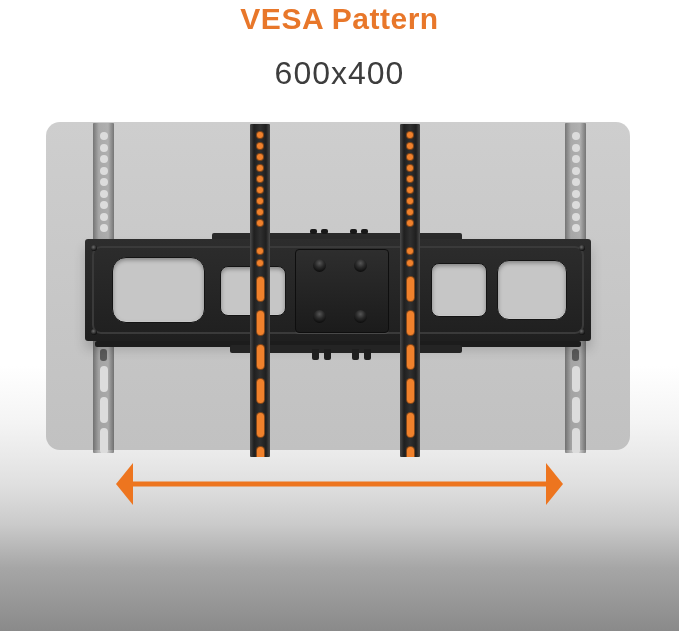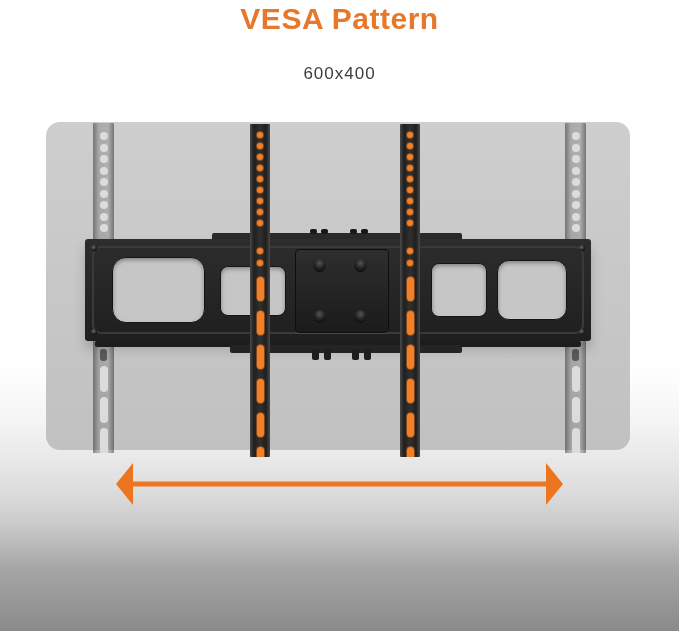--- a/index.html
+++ b/index.html
@@ -11,21 +11,21 @@
     background:linear-gradient(to bottom,
       #ffffff 0%, #ffffff 58%,
       #f4f4f4 67%, #eaeaea 72%,
       #dfdfdf 77%, #cbcbcb 83%,
       #a6a6a6 90%, #8a8a8a 100%);
   }
   
   .hdr{position:absolute;left:0;width:679px;text-align:center;}
   #title{top:2px;font-size:30px;font-weight:bold;letter-spacing:.5px;}
   #sub1{top:38px;font-size:25px;font-weight:400;letter-spacing:1px;color:#3d3d3d;}
-  #sub2{top:64px;font-size:17px;font-weight:400;letter-spacing:1px;color:#3d3d3d;}
+  #sub2{top:55px;font-size:32px;font-weight:400;letter-spacing:1px;color:#3d3d3d;}
   
   #panel{
     position:absolute;left:46px;top:122px;width:584px;height:328px;
     border-radius:14px;
     background:linear-gradient(#cecece,#c1c1c1);
     z-index:1;
   }
   
   .rail{position:absolute;overflow:hidden;z-index:2;}
   .ghost-rail{

